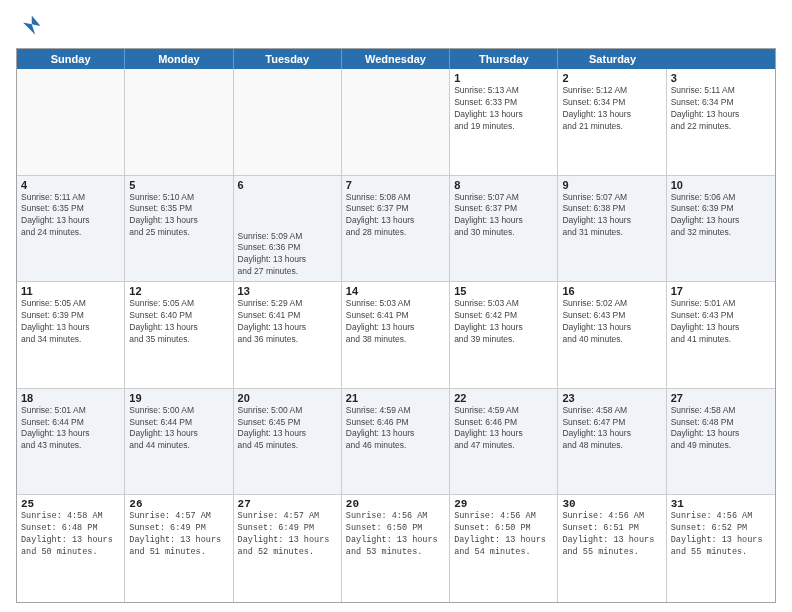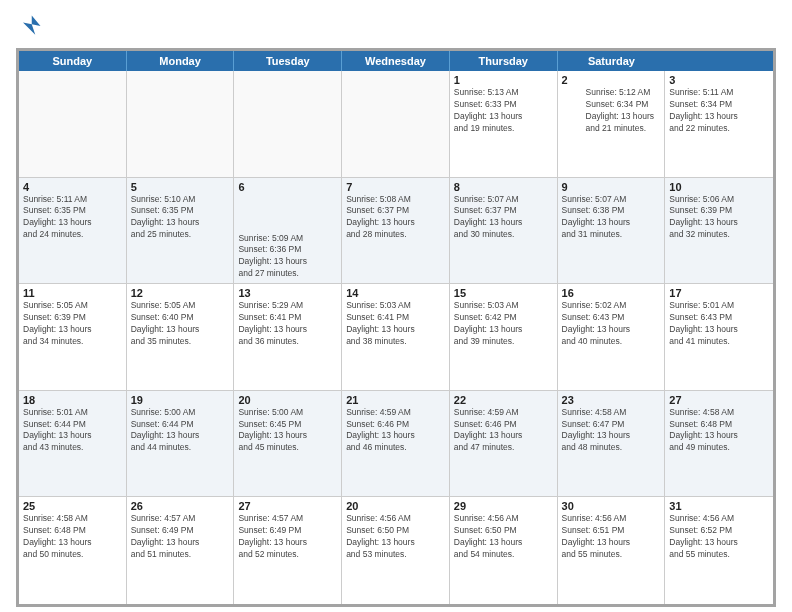--- a/index.html
+++ b/index.html
@@ -81,21 +81,21 @@
     .cal-body {
       flex: 1;
       display: grid;
       grid-template-rows: repeat(5, 1fr);
     }
     .cal-row {
       display: grid;
       grid-template-columns: repeat(7, 1fr);
       border-bottom: 1px solid #ccc;
     }
-    .cal-row:last-child { border-bottom: none; }
+    .cal-row:last-child { border-bottom: none; font-family: Liberation Mono, monospace; }
     .cal-cell {
       border-right: 1px solid #ccc;
       padding: 3px 4px;
       font-size: 8.5px;
       color: #333;
       background: #fff;
       vertical-align: top;
       min-height: 0;
     }
     .cal-cell:last-child { border-right: none; }
@@ -105,21 +105,21 @@
       font-size: 11px;
       font-weight: bold;
       color: #222;
       margin-bottom: 1px;
     }
     .day-info {
       line-height: 1.4;
       color: #444;
     }
     .outline-box {
-      border: 3px solid #a3a3a3;
+      border: 1px solid #a3a3a3;
       justify-content: flex-end;
     }
   </style>
 </head>
 <body>
 
 <div class="page">
   <div class="header">
     <div class="logo">
       <svg class="logo-icon" viewBox="0 0 32 32">
@@ -153,21 +153,21 @@
           <div class="cal-cell empty"></div>
           <div class="cal-cell">
             <div class="day-num">1</div>
             <div class="day-info" style="white-space: pre-line;">Sunrise: 5:13 AM
 Sunset: 6:33 PM
 Daylight: 13 hours
 and 19 minutes.</div>
           </div>
           <div class="cal-cell">
             <div class="day-num">2</div>
-            <div class="day-info" style="white-space: pre-line; margin-left: 24px;">Sunrise: 5:12 AM
+            <div class="day-info" style="white-space: pre-line;">Sunrise: 5:12 AM
 Sunset: 6:34 PM
 Daylight: 13 hours
 and 21 minutes.</div>
           </div>
           <div class="cal-cell">
             <div class="day-num">3</div>
             <div class="day-info" style="white-space: pre-line;">Sunrise: 5:11 AM
 Sunset: 6:34 PM
 Daylight: 13 hours
 and 22 minutes.</div>

